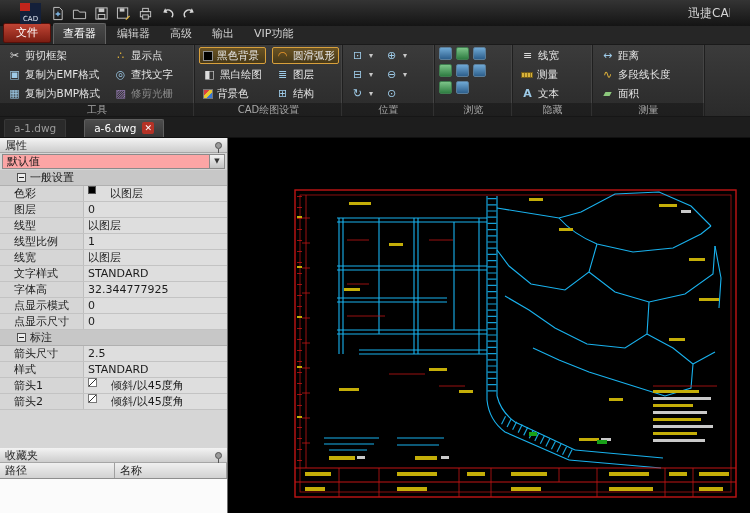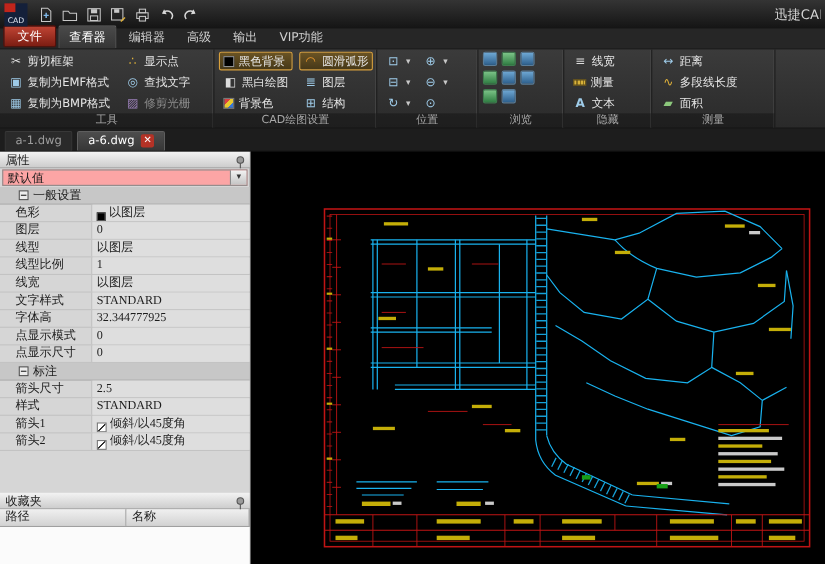--- a/index.html
+++ b/index.html
@@ -2,21 +2,21 @@
 <html><head>
 <meta charset="utf-8">
 <style>
   * { box-sizing: border-box; margin: 0; padding: 0; }
   html,body { width:750px; height:513px; overflow:hidden; background:#000;
     font-family:"DejaVu Sans","Liberation Sans",sans-serif; }
   .app { width:750px; height:513px; display:flex; flex-direction:column; background:#222; }
 
   
   .titlebar { height:26px; flex:0 0 26px; background:linear-gradient(#343434,#141414);
-    display:flex; align-items:center; padding:0 4px; gap:2px; }
+    display:flex; align-items:center; padding:0 20px; gap:2px; }
   .logo { width:21px; height:21px; background:#14203a; position:relative; margin-right:4px;
     display:flex; align-items:flex-end; justify-content:center; }
   .logo .red { position:absolute; top:0; left:0; width:10px; height:8px; background:#c1251b; }
   .logo span { color:#dfe6f2; font-size:7px; line-height:9px; letter-spacing:0; }
   .tbtn { width:20px; height:20px; display:flex; align-items:center; justify-content:center; border-radius:2px; }
   .tbtn svg { width:15px; height:15px; }
   .apptitle { margin-left:auto; color:#d5d5d5; font-size:12px; white-space:nowrap;
     width:42px; overflow:hidden; }
 
   
@@ -50,50 +50,50 @@
   .ic-ruler { width:12px; height:6px; background:repeating-linear-gradient(90deg,#d8b23a 0 2px,#8a6f1e 2px 3px); border:1px solid #6e591a; }
   .caret { font-size:8px; color:#c8c8c8; margin-left:1px; }
   .posgrid { display:flex; gap:4px; }
   .minisq { width:13px; height:13px; border:1px solid #5a7d99; border-radius:2px;
     background:linear-gradient(#6fa8d4,#2d5f8c); }
   .minisq.g { background:linear-gradient(#7cc488,#2f7d42); border-color:#3f7d4f; }
   .browsegrid { display:grid; grid-template-columns:repeat(3,15px); grid-auto-rows:15px; gap:2px; align-content:start; }
 
   
   .doctabs { height:21px; flex:0 0 21px; background:#1d1d1d; display:flex; align-items:flex-end;
-    padding-left:4px; gap:4px; border-bottom:1px solid #101010; }
+    padding-left:4px; gap:18px; border-bottom:1px solid #101010; }
   .dtab { font-size:10.5px; color:#9c9c9c; background:#2a2a2a; border:1px solid #383838; border-bottom:none;
     padding:2px 9px 3px; border-radius:2px 2px 0 0; display:flex; align-items:center; gap:6px; }
   .dtab.active { background:linear-gradient(#4d4d4d,#363636); border-color:#5e5e5e; color:#fff; }
   .closex { width:12px; height:12px; background:#b43226; color:#fff; font-size:9px; line-height:12px;
     text-align:center; border-radius:2px; }
 
   
-  .main { flex:1; display:flex; min-height:0;font-family:Liberation Serif, serif; }
+  .main { flex:1; display:flex; min-height:0; }
   .leftpanel { width:228px; flex:0 0 228px; background:#d6d6d6; display:flex; flex-direction:column;
     border-right:1px solid #6e6e6e; font-size:11px; color:#1c1c1c; }
   .phead { height:15px; flex:0 0 15px; background:linear-gradient(#f3f3f3,#cdcdcd);
     border-bottom:1px solid #a6a6a6; display:flex; align-items:center; padding:0 5px; }
   .pin { margin-left:auto; width:7px; height:7px; background:#9a9a9a; border:1px solid #555;
     border-radius:50%; position:relative; }
   .pin::after { content:""; position:absolute; left:2px; top:6px; width:1px; height:4px; background:#555; }
   .presetrow { height:17px; flex:0 0 17px; padding:1px 2px; }
   .preset { height:15px; border:1px solid #8a8a8a; background:#fca5a5; display:flex; align-items:center;
     padding-left:4px; }
   .preset .arrow { margin-left:auto; width:15px; height:100%; border-left:1px solid #8a8a8a;
     background:linear-gradient(#f2f2f2,#c4c4c4); text-align:center; font-size:7px; line-height:13px; color:#333; }
   .grp { height:16px; flex:0 0 16px; background:#c7c7c7; border-bottom:1px solid #b0b0b0;
     display:flex; align-items:center; gap:4px; padding-left:17px; }
   .collapse { width:9px; height:9px; border:1px solid #4e4e4e; background:#ececec; position:relative; flex:0 0 9px; }
   .collapse::after { content:""; position:absolute; left:1px; right:1px; top:3px; height:1px; background:#222; }
   .prow { height:16px; flex:0 0 16px; display:flex; border-bottom:1px solid #c3c3c3; }
   .plabel { width:84px; flex:0 0 84px; padding-left:14px; line-height:15px; border-right:1px solid #bdbdbd;
     white-space:nowrap; overflow:hidden; }
-  .pvalue { flex:1; padding-left:4px; line-height:15px; background:#dedede; display:flex; align-items:flex-end;
-    gap:3px; white-space:nowrap; overflow:hidden; }
+  .pvalue { flex:1; padding-left:4px; line-height:15px; background:#dedede; display:flex; align-items:flex-start;
+    gap:14px; white-space:nowrap; overflow:hidden; }
   .swatch { width:8px; height:8px; background:#000; border:1px solid #555; flex:0 0 8px; }
   .oblq { width:9px; height:9px; border:1px solid #777; flex:0 0 9px;
     background:linear-gradient(135deg,transparent 44%,#333 44% 56%,transparent 56%),#fff; }
   .filler { flex:1; background:#d6d6d6; }
   .favcols { height:16px; flex:0 0 16px; display:flex; border-bottom:1px solid #8e8e8e; }
   .favcol { background:linear-gradient(#f0f0f0,#d2d2d2); border-right:1px solid #a0a0a0; padding-left:5px;
     line-height:15px; }
   .favcol.name { width:112px; flex:0 0 112px; }
   .favcol.path { flex:1; }
   .favlist { height:34px; flex:0 0 34px; background:#fbfbfb; }

